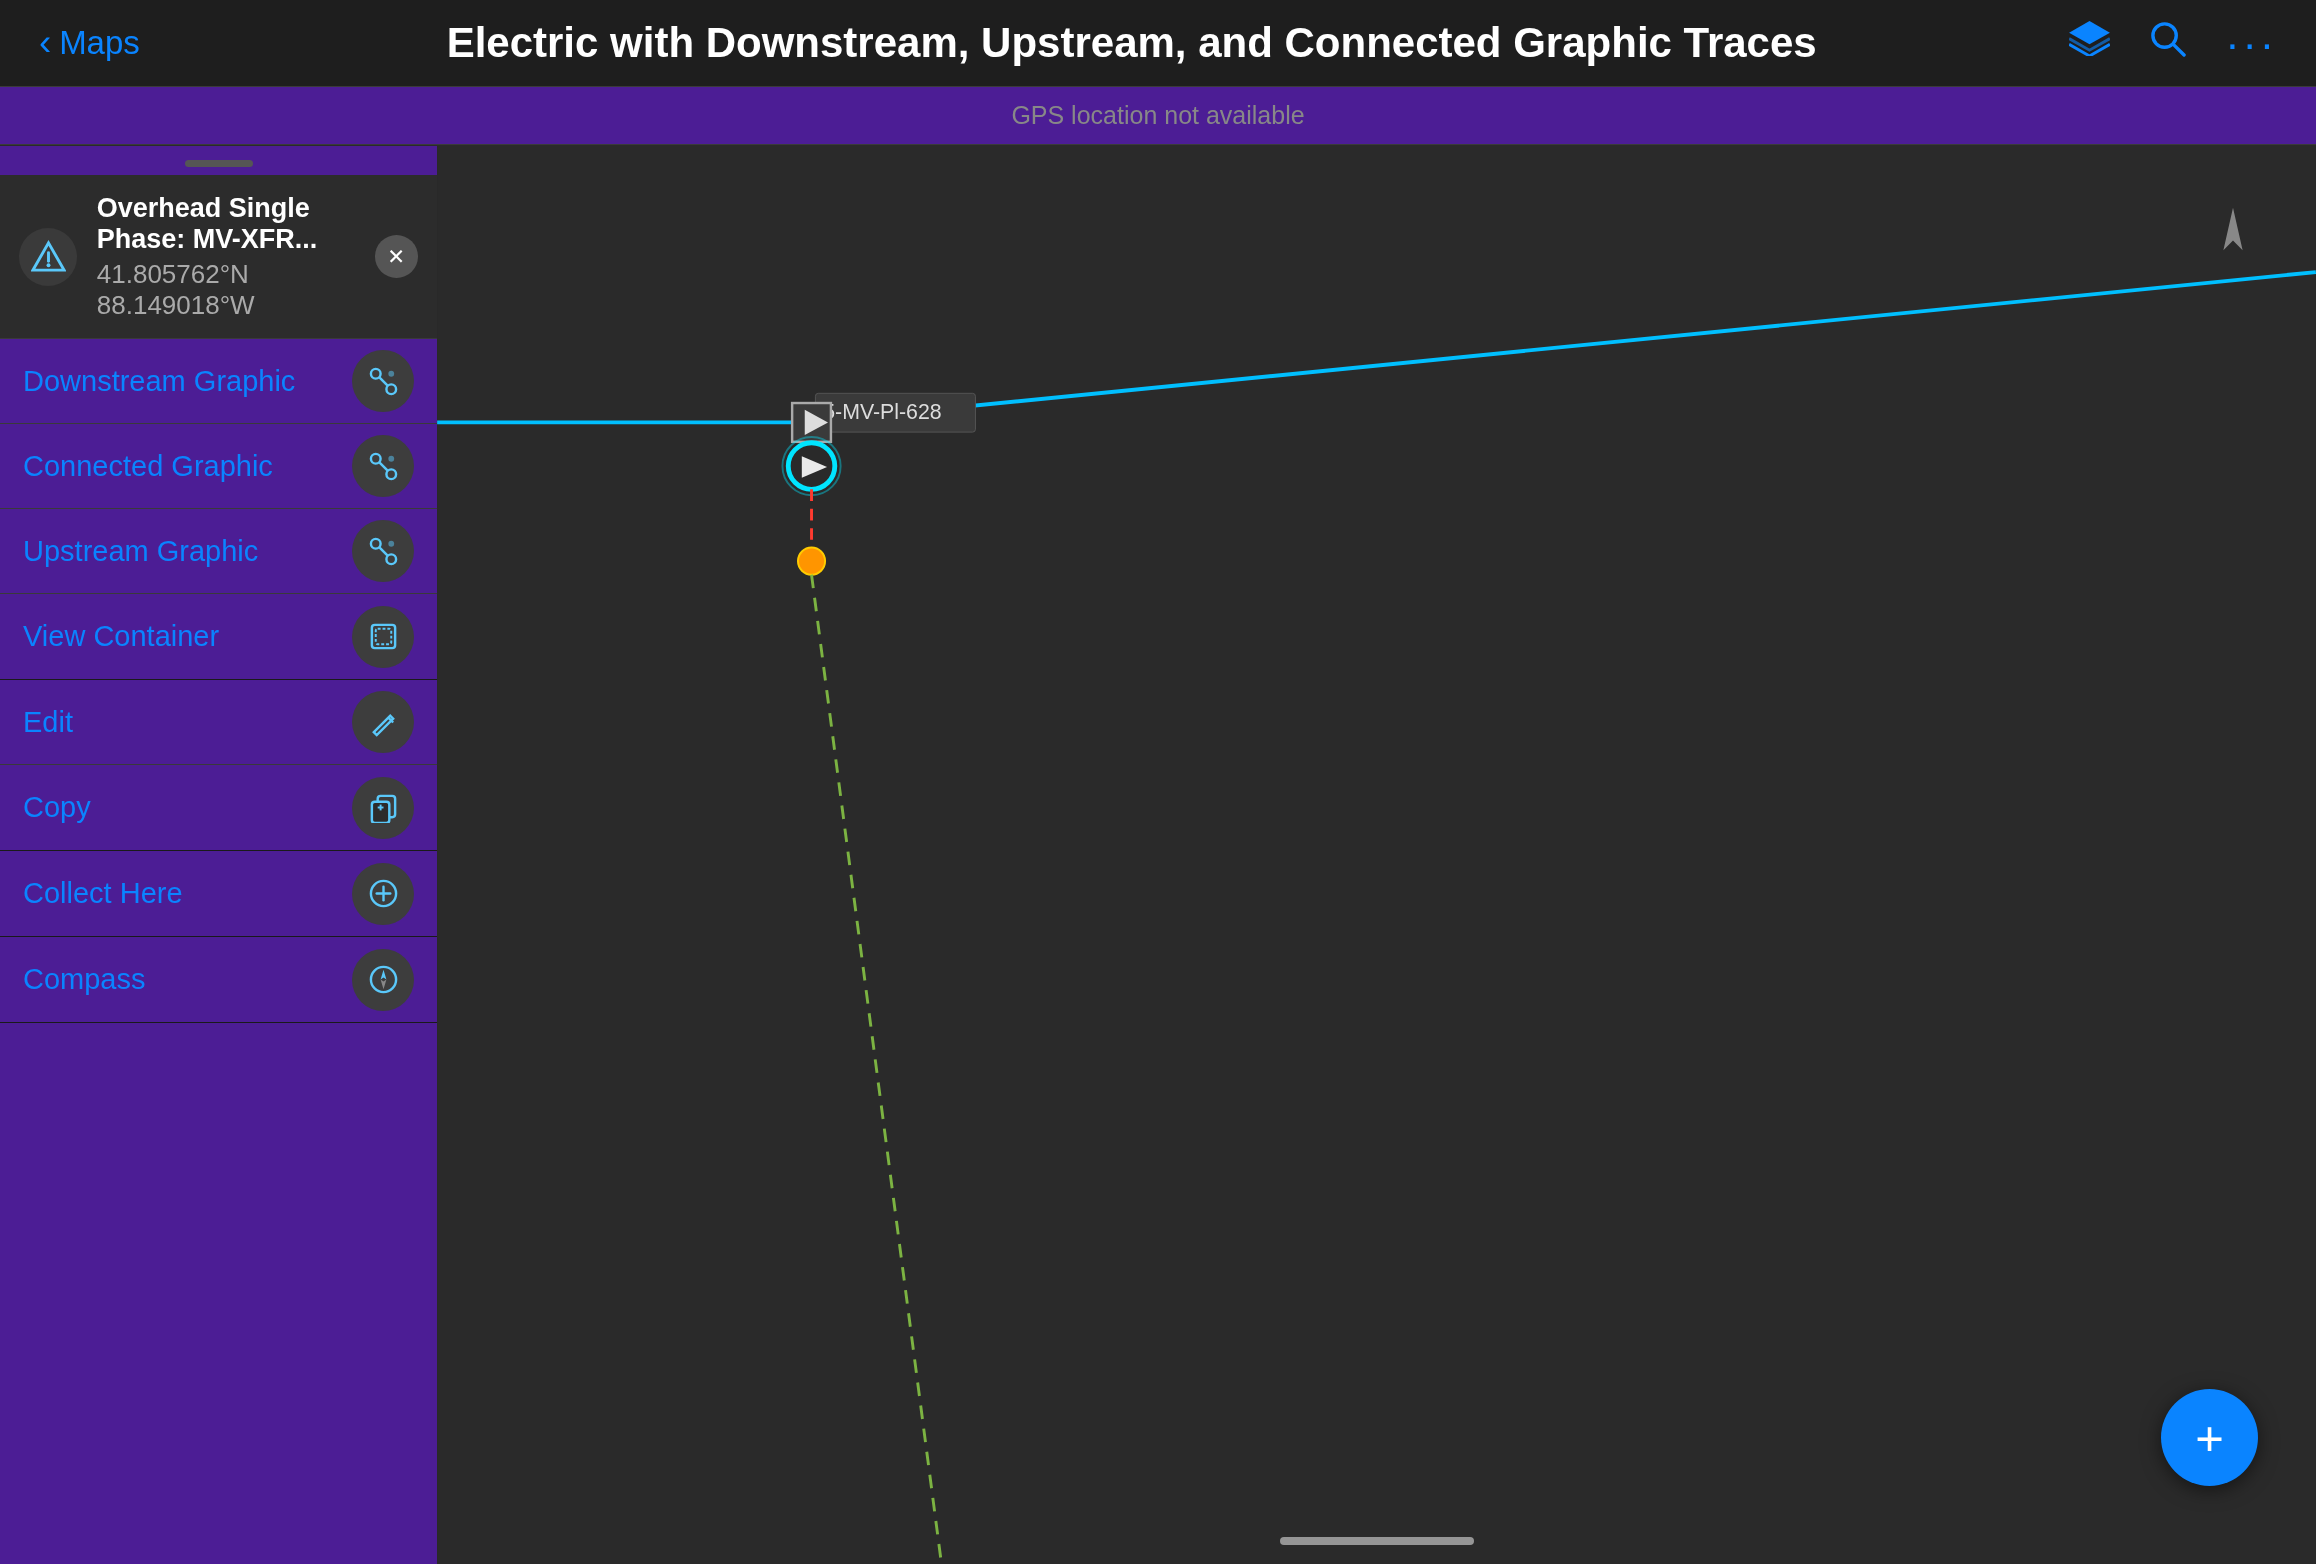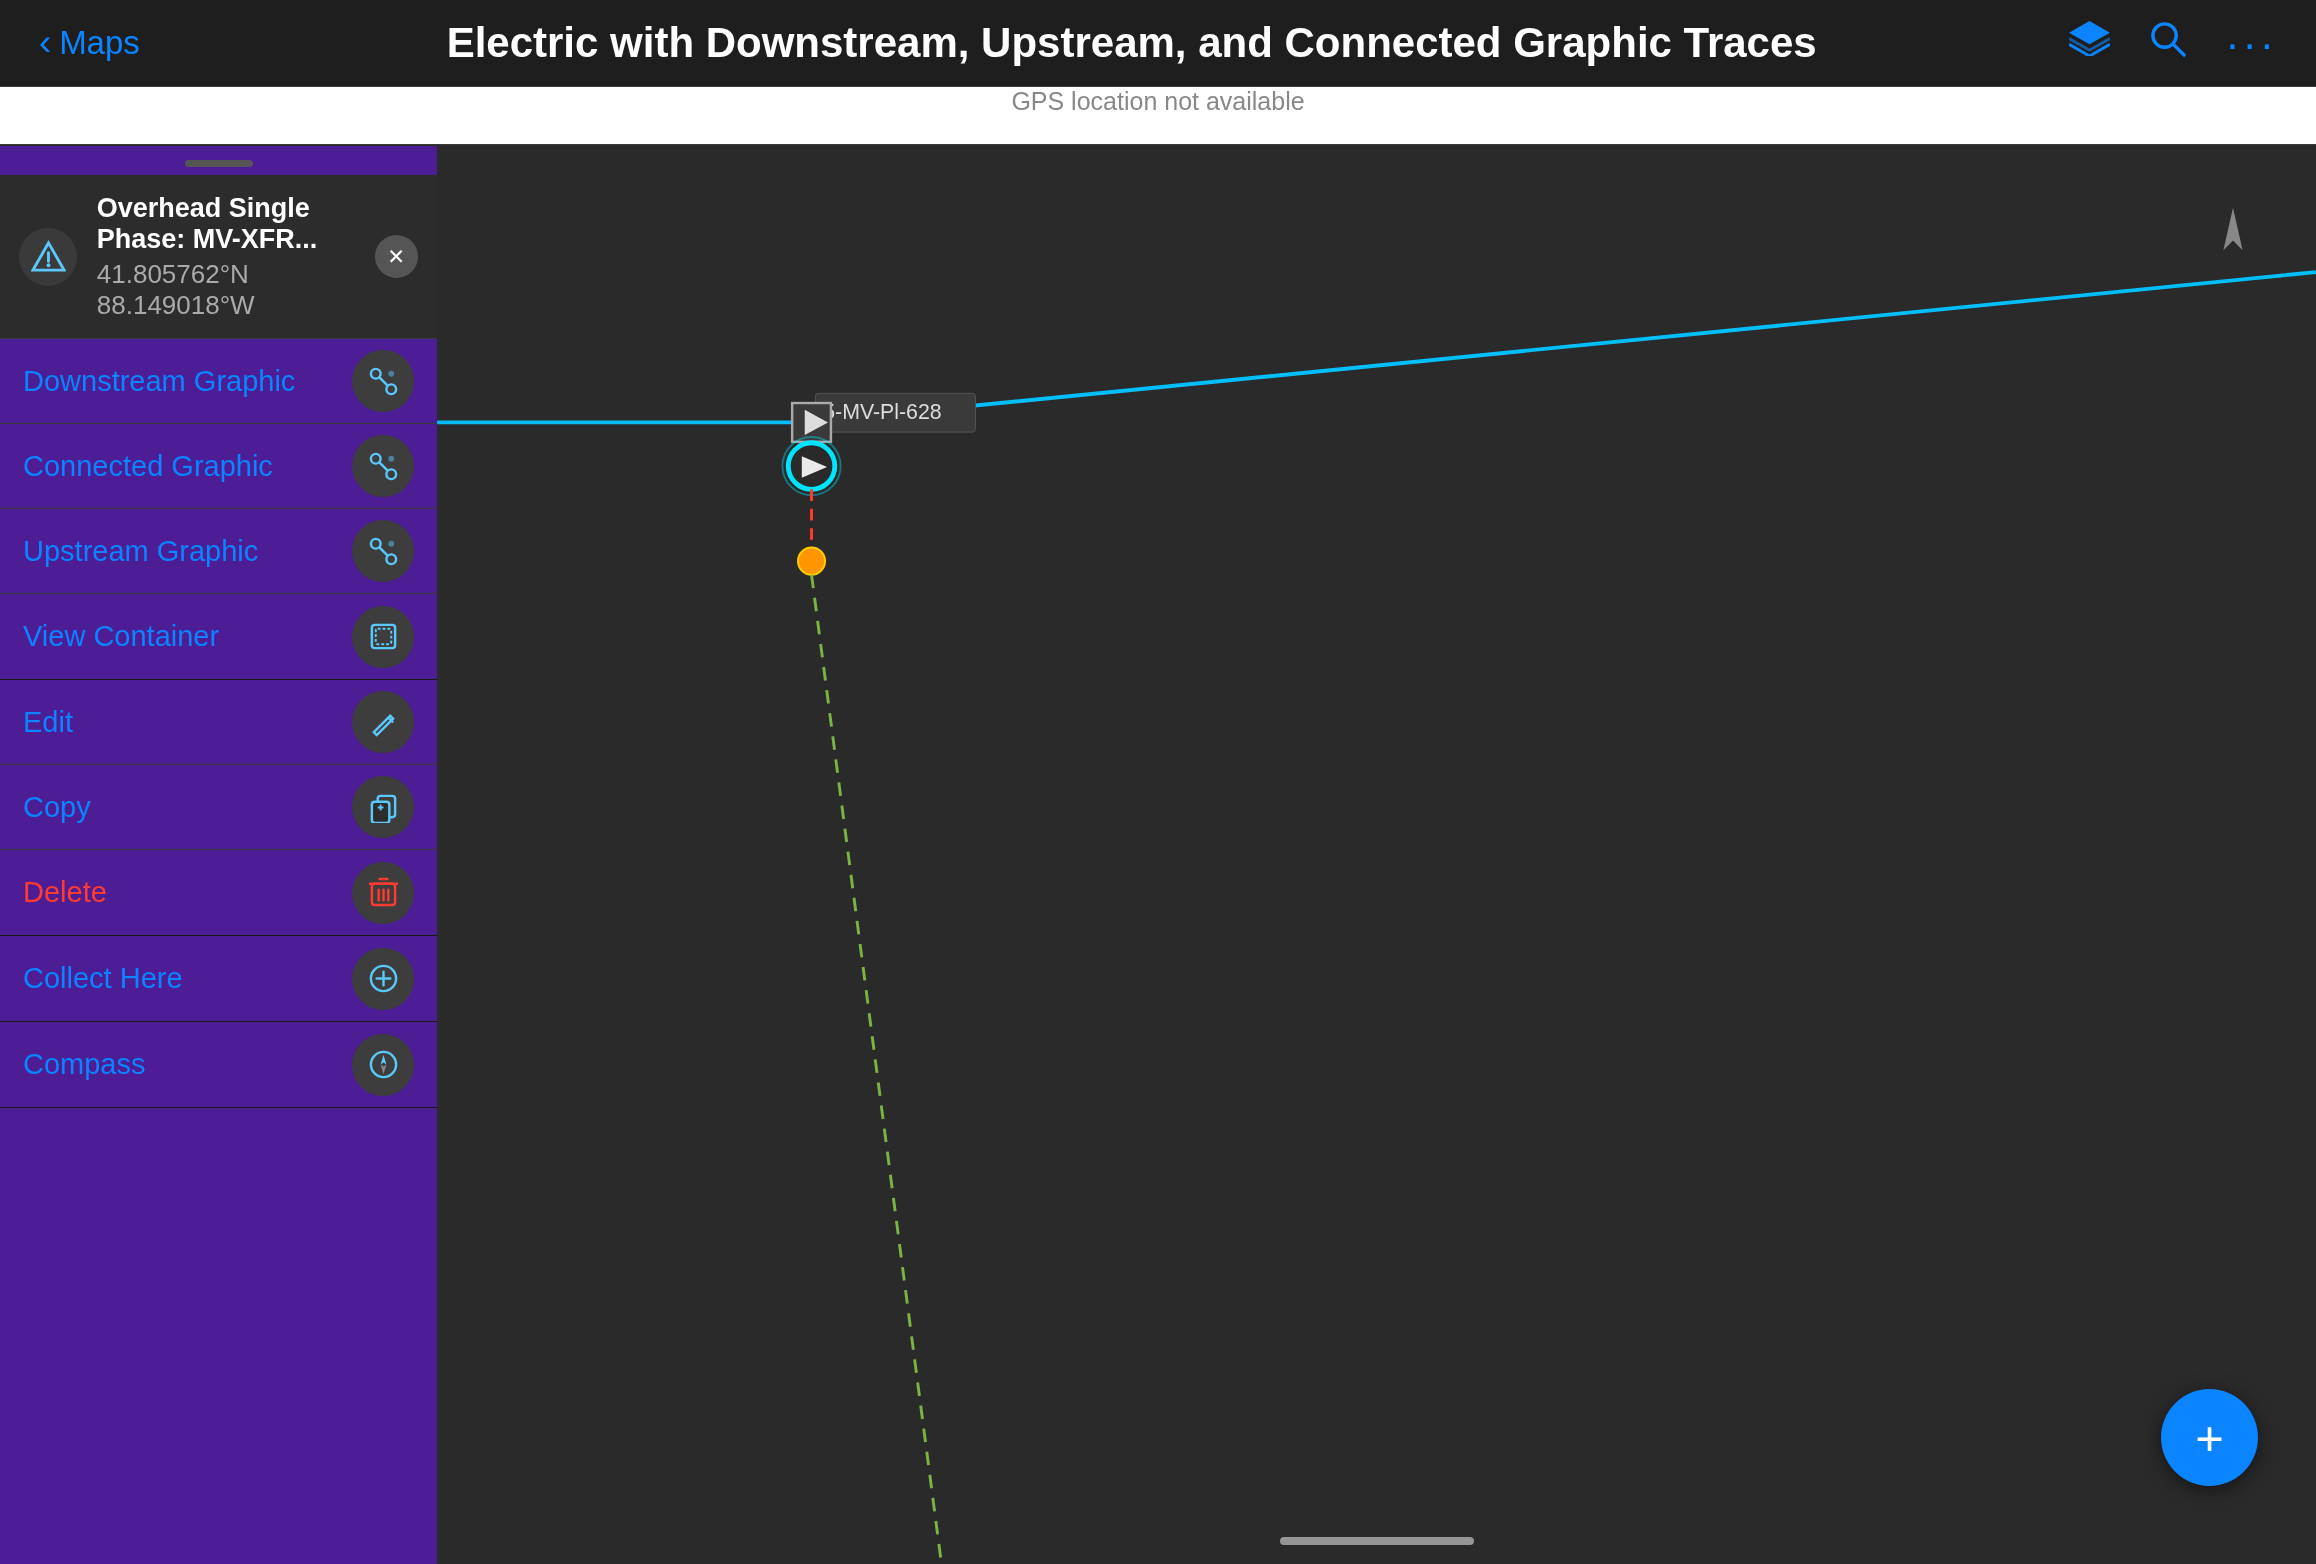--- a/index.html
+++ b/index.html
@@ -56,22 +56,23 @@
       color: #0a84ff;
       font-size: 37px;
       cursor: pointer;
     }
 
     
     .gps-bar {
       position: absolute;
       top: 87px; left: 0; right: 0;
       height: 58px;
-      background: #ffffff;
-      display: flex;
+      background: #4c1d95;
+      display: flex;
+      align-items: center;
       justify-content: center;
       color: #888;
       font-size: 25px;
       border-bottom: 1px solid #3a3a3a;
       z-index: 99;
     }
 
     
     .sidebar {
       position: absolute;
@@ -364,33 +365,20 @@
       <span class="menu-label">Copy</span>
       <div class="menu-icon-btn">
         <svg width="31" height="31" viewBox="0 0 32 32" fill="none">
           <rect x="10" y="4" width="18" height="22" rx="3" stroke="#5ac8fa" stroke-width="2.5"></rect>
           <rect x="4" y="10" width="18" height="22" rx="3" stroke="#5ac8fa" stroke-width="2.5" fill="#2c2c2c"></rect>
           <line x1="10" y1="16" x2="16" y2="16" stroke="#5ac8fa" stroke-width="2"></line>
           <line x1="13" y1="13" x2="13" y2="19" stroke="#5ac8fa" stroke-width="2"></line>
         </svg>
       </div>
     </div>
-    <div class="menu-item">
-      <span class="menu-label danger">Delete</span>
-      <div class="menu-icon-btn danger">
-        <svg width="29" height="31" viewBox="0 0 30 32" fill="none">
-          <rect x="3" y="7" width="24" height="22" rx="3" stroke="#ff3b30" stroke-width="2.5"></rect>
-          <line x1="0" y1="7" x2="30" y2="7" stroke="#ff3b30" stroke-width="2.5"></line>
-          <line x1="11" y1="2" x2="19" y2="2" stroke="#ff3b30" stroke-width="2.5" stroke-linecap="round"></line>
-          <line x1="10" y1="13" x2="10" y2="24" stroke="#ff3b30" stroke-width="2.5" stroke-linecap="round"></line>
-          <line x1="15" y1="13" x2="15" y2="24" stroke="#ff3b30" stroke-width="2.5" stroke-linecap="round"></line>
-          <line x1="20" y1="13" x2="20" y2="24" stroke="#ff3b30" stroke-width="2.5" stroke-linecap="round"></line>
-        </svg>
-      </div>
-    </div>
   </div>
 
   <div class="menu-section">
     <div class="menu-item">
       <span class="menu-label">Collect Here</span>
       <div class="menu-icon-btn">
         <svg width="31" height="31" viewBox="0 0 32 32" fill="none">
           <circle cx="16" cy="16" r="13" stroke="#5ac8fa" stroke-width="2.5"></circle>
           <line x1="16" y1="9" x2="16" y2="23" stroke="#5ac8fa" stroke-width="2.5" stroke-linecap="round"></line>
           <line x1="9" y1="16" x2="23" y2="16" stroke="#5ac8fa" stroke-width="2.5" stroke-linecap="round"></line>

